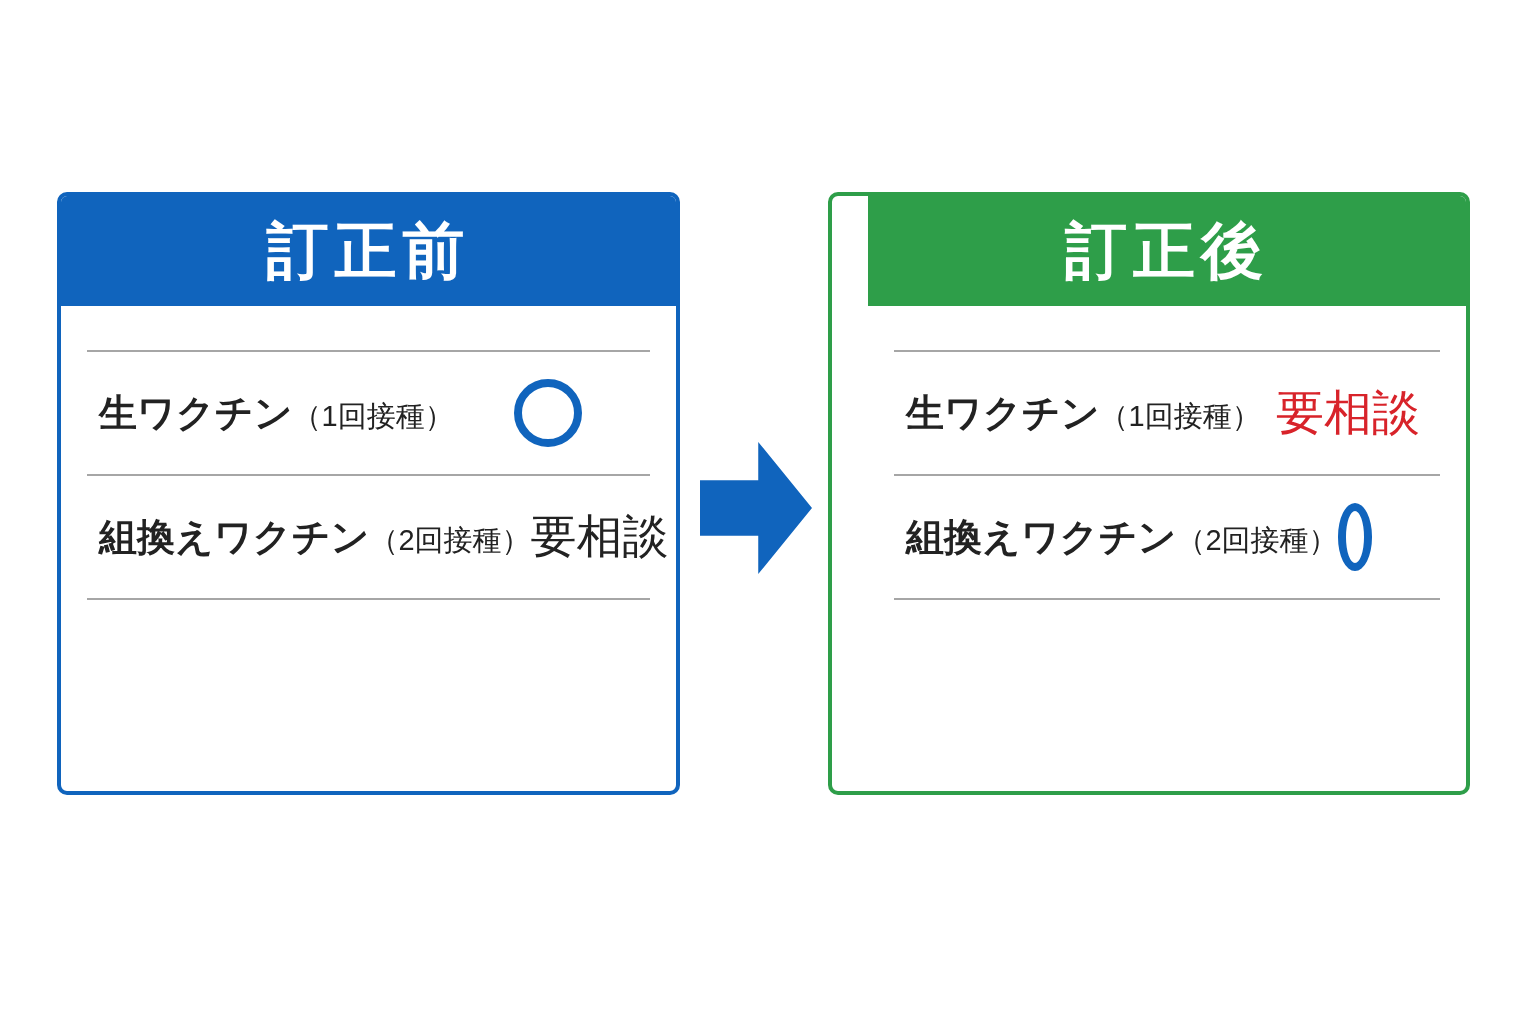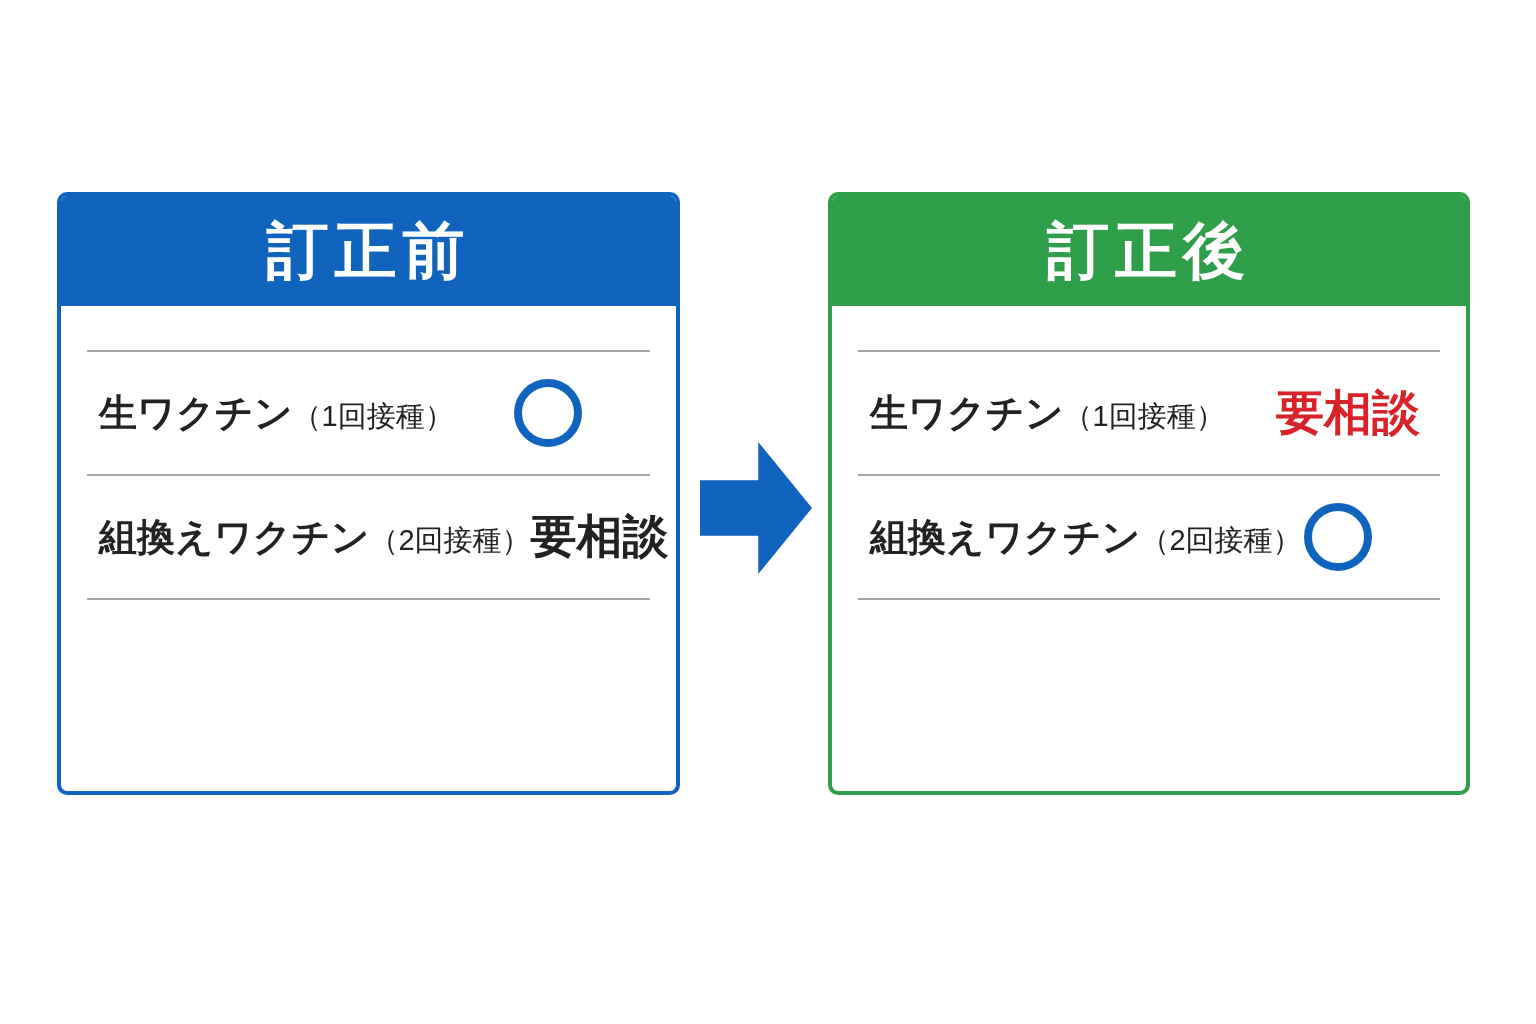--- a/index.html
+++ b/index.html
@@ -26,20 +26,21 @@
   }
   .card-before {
     left: 57px;
     width: 623px;
     border: 4px solid #1064bd;
   }
   .card-after {
     left: 828px;
     width: 642px;
     border: 4px solid #2e9e49;
+    padding-left: 36px;
   }
   .card-header {
     height: 110px;
     display: flex;
     align-items: center;
     justify-content: center;
     color: #ffffff;
     font-size: 62px;
     font-weight: bold;
     letter-spacing: 6px;
@@ -71,21 +72,21 @@
     font-weight: bold;
     color: #222222;
   }
   .label-sub {
     font-size: 29px;
     font-weight: normal;
     color: #222222;
   }
   .status-text {
     font-size: 46px;
-    font-weight: bold;
+    font-weight: normal;
     color: #222222;
     white-space: nowrap;
   }
   .status-text.red {
     color: #d8232a;
     font-size: 48px;
   }
   .circle-icon {
     display: inline-block;
     width: 52px;

